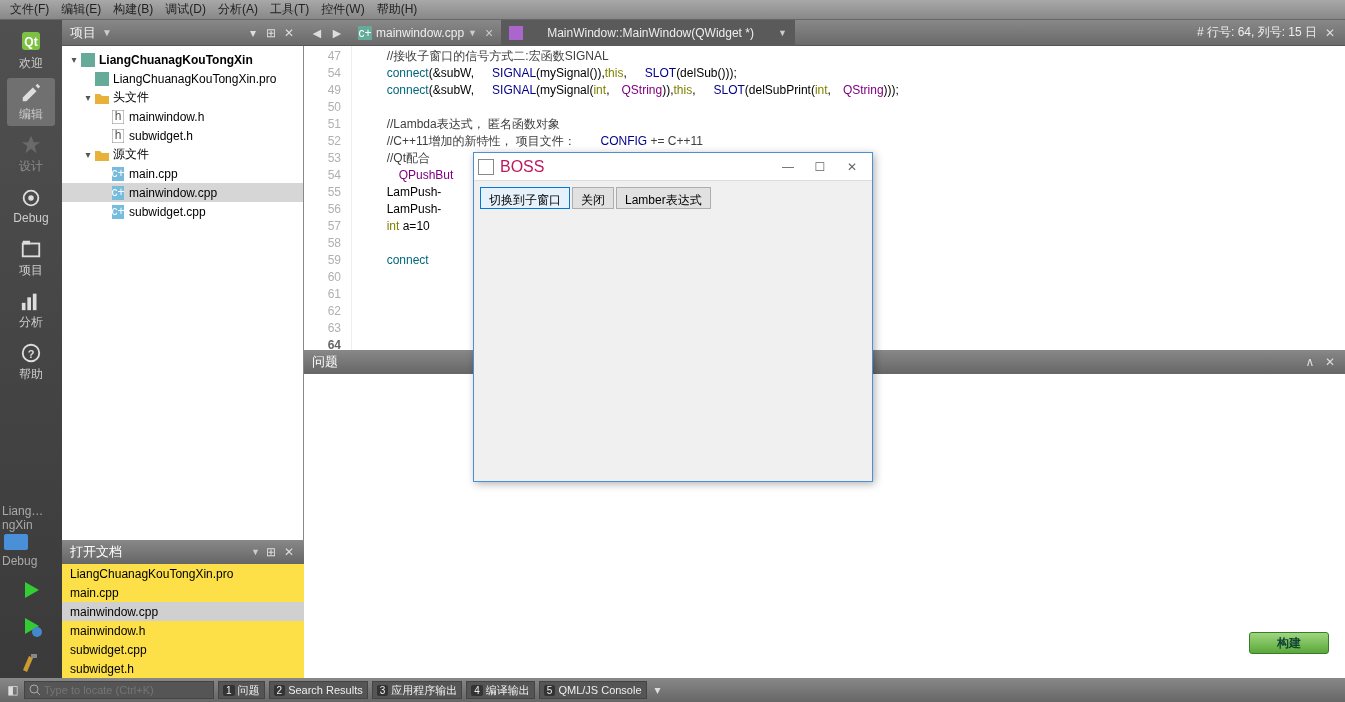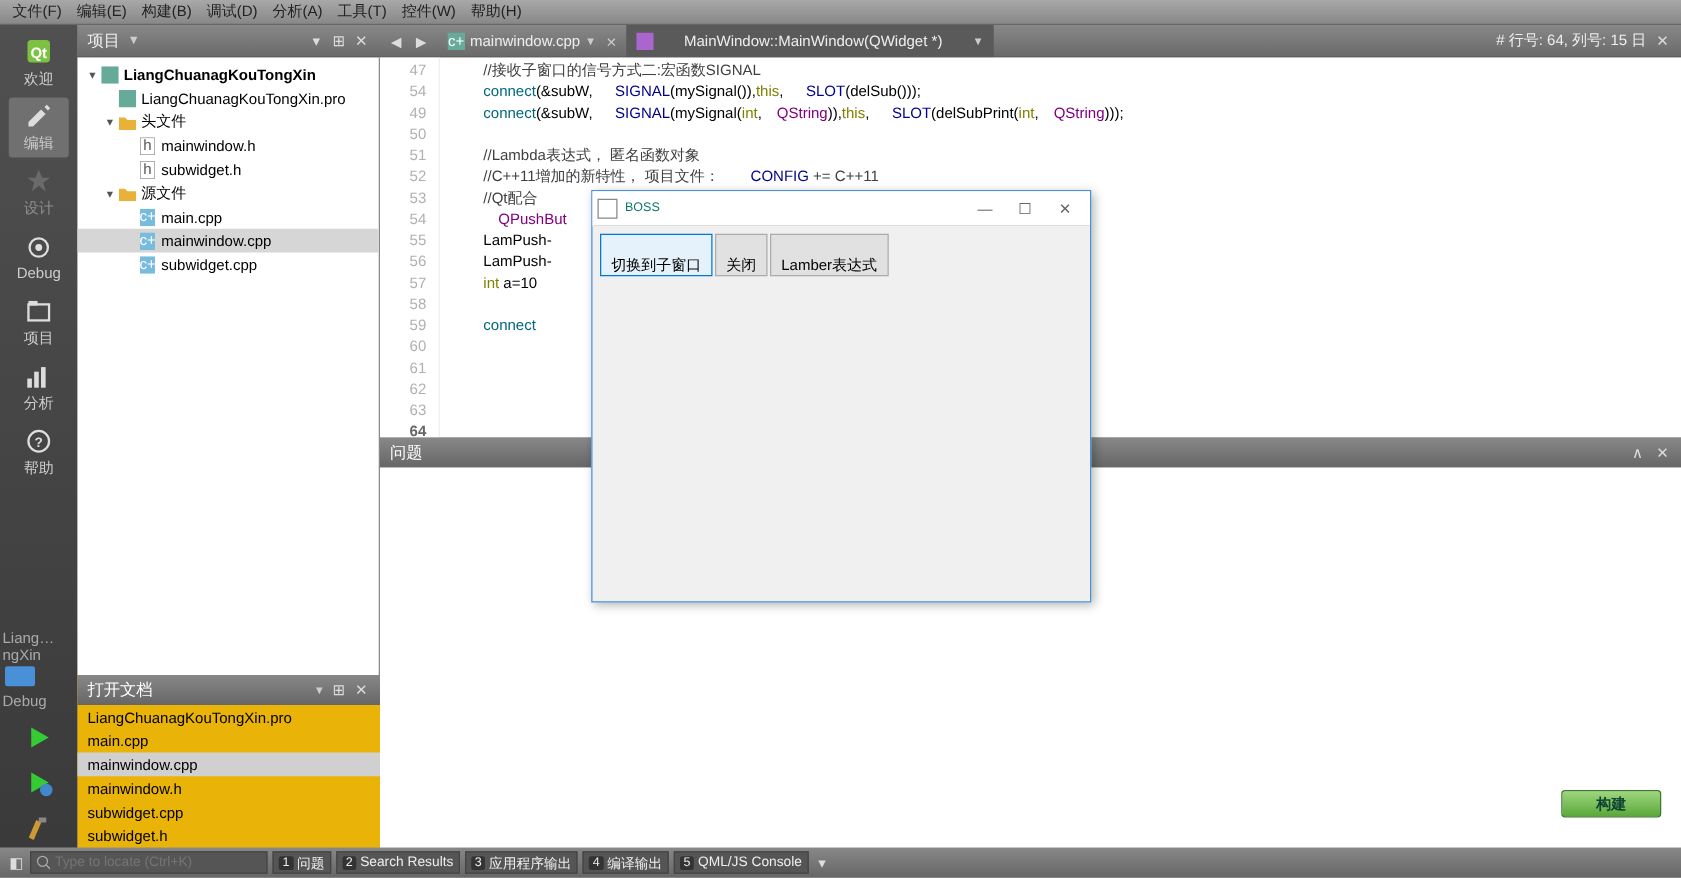--- a/index.html
+++ b/index.html
@@ -31,21 +31,21 @@
 .tree { flex: 1; overflow: auto; padding: 4px 0; }
 .tree-item { display: flex; align-items: center; height: 19px; padding-left: 6px; cursor: pointer; white-space: nowrap; }
 .tree-item.selected { background: #d6d6d6; }
 .tree-item .arrow { width: 12px; display: inline-block; text-align: center; font-size: 10px; color: #555; }
 .tree-item .ficon { width: 16px; height: 16px; margin-right: 3px; display: inline-flex; align-items: center; justify-content: center; }
 .tree-item .label { color: #000; }
 .tree-item.bold .label { font-weight: bold; }
 .indent-1 { padding-left: 20px; }
 .indent-2 { padding-left: 36px; }
 
-.open-docs { background: #eab308; }
+.open-docs { background: #fde047; }
 .open-docs-header { height: 24px; background: linear-gradient(#888, #666); color: #fff; display: flex; align-items: center; padding: 0 8px; gap: 4px; }
 .open-docs-header .title { flex: 1; font-size: 13px; }
 .doc-list div { padding: 2px 8px; cursor: pointer; height: 19px; display: flex; align-items: center; color: #000; }
 .doc-list div.selected { background: #d0d0d0; }
 .editor-tabs { height: 26px; background: linear-gradient(#888, #6a6a6a); display: flex; align-items: center; }
 .nav-btns { display: flex; gap: 2px; padding: 0 4px; }
 .nav-btn { width: 18px; height: 18px; display: flex; align-items: center; justify-content: center; color: #ddd; cursor: pointer; font-size: 14px; }
 .tab { display: flex; align-items: center; padding: 0 8px; height: 26px; color: #eee; gap: 4px; }
 .tab.crumb { background: #5a5a5a; gap: 24px; }
 .tab .x { color: #ccc; cursor: pointer; margin-left: 4px; font-size: 14px; }
@@ -72,24 +72,24 @@
 .bottom-btn .num { background: #333; padding: 0 3px; margin-right: 3px; border-radius: 2px; font-size: 10px; }
 .search-box { display: flex; align-items: center; background: #555; border: 1px solid #444; height: 18px; width: 190px; padding: 0 4px; gap: 4px; }
 .search-box input { background: transparent; border: none; color: #ccc; font-size: 11px; outline: none; width: 100%; }
 .bb-spacer { flex: 1; }
 .build-btn { position: absolute; right: 16px; bottom: 48px; width: 80px; height: 22px; background: linear-gradient(#9fd67f, #5aa83a); border: 1px solid #3a7a2a; border-radius: 3px; display: flex; align-items: center; justify-content: center; color: #143; font-weight: bold; cursor: pointer; }
 
 
 .popup { position: absolute; left: 473px; top: 152px; width: 400px; height: 330px; background: #f0f0f0; border: 1px solid #4a90d9; box-shadow: 2px 2px 8px rgba(0,0,0,0.3); }
 .popup-titlebar { height: 28px; background: #fff; display: flex; align-items: center; padding: 0 4px; border-bottom: 1px solid #ddd; }
 .popup-titlebar .picon { width: 16px; height: 16px; border: 1px solid #888; margin-right: 6px; }
-.popup-titlebar .ptitle { flex: 1; color: #0f766e; font-size: 10px; }
+.popup-titlebar .ptitle { flex: 1; color: #be185d; font-size: 16px; }
 .popup-titlebar .pbtn { width: 32px; height: 22px; display: flex; align-items: center; justify-content: center; color: #666; cursor: pointer; }
 .popup-body { padding: 6px; display: flex; gap: 2px; }
-.popup-body button { height: 22px; padding: 16px 8px; background: #e1e1e1; border: 1px solid #adadad; cursor: pointer; font-size: 12px; }
+.popup-body button { height: 22px; padding: 4px 8px; background: #e1e1e1; border: 1px solid #adadad; cursor: pointer; font-size: 12px; }
 .popup-body button:first-child { background: #e5f1fb; border-color: #0078d7; }
 
 .kit-label { color: #aaa; font-size: 10px; padding: 2px; }
 </style>
 </head>
 <body>
 
 <div class="menubar">
   <span>文件(F)</span>
   <span>编辑(E)</span>

